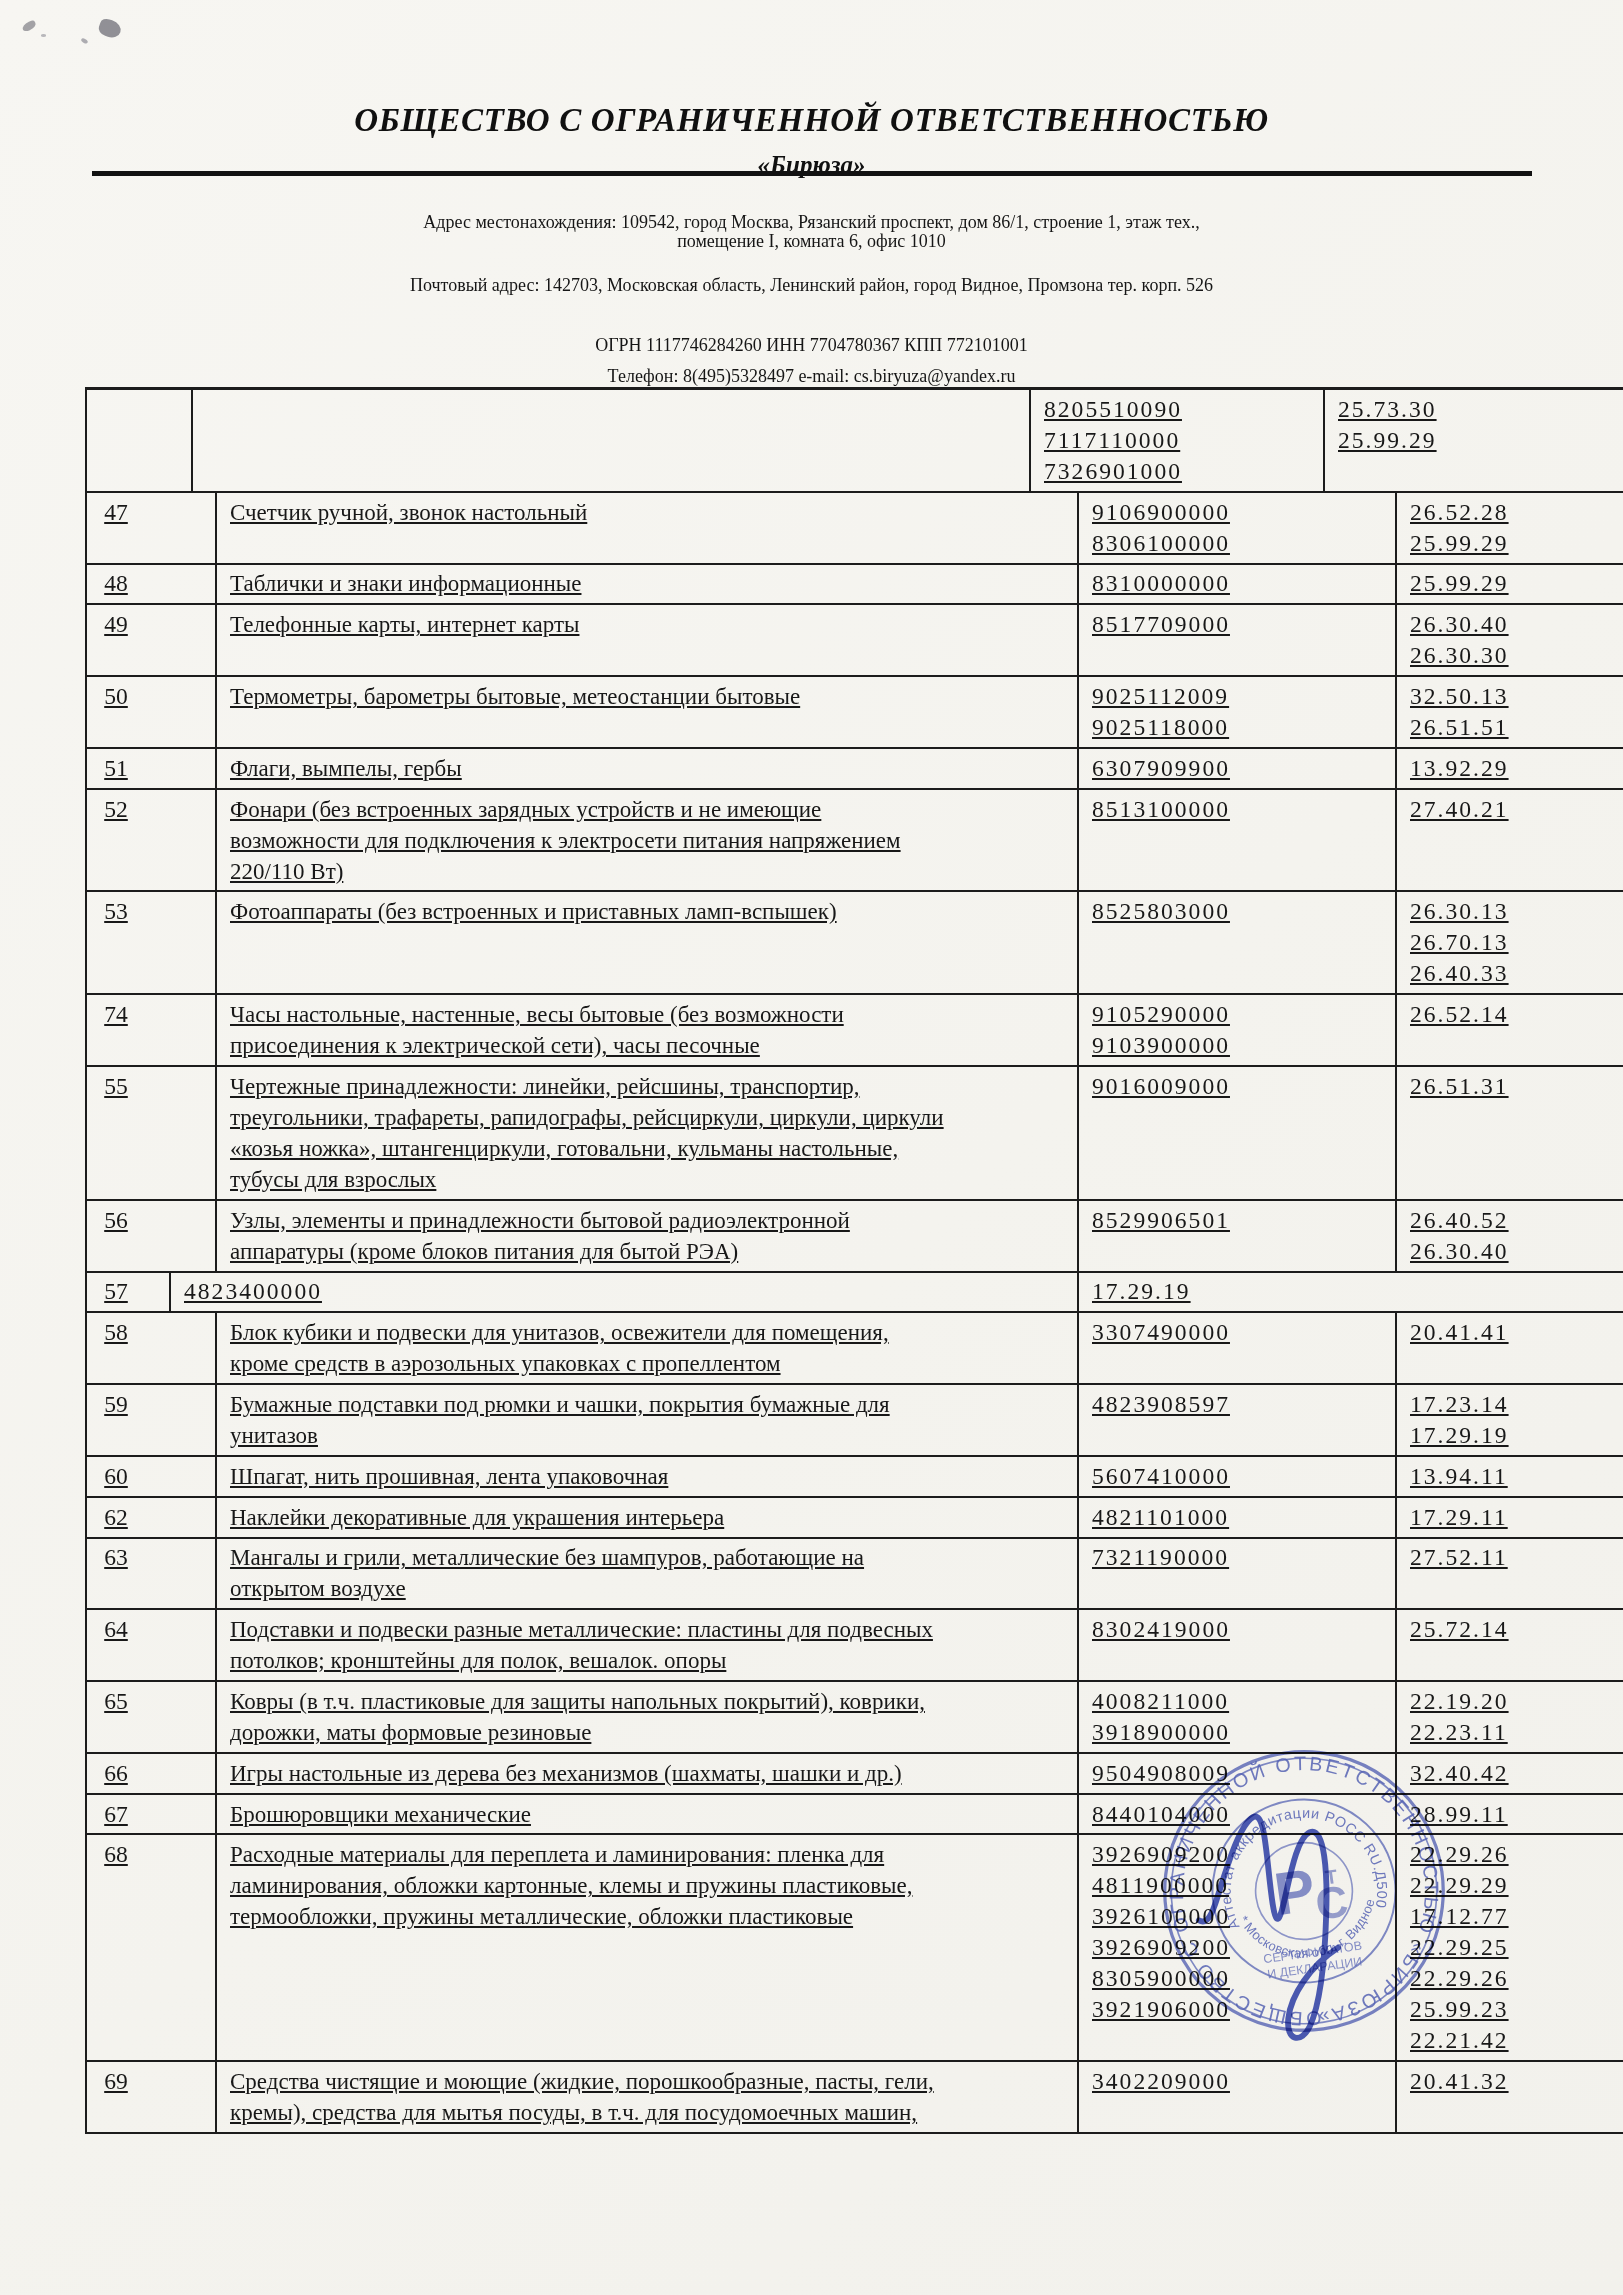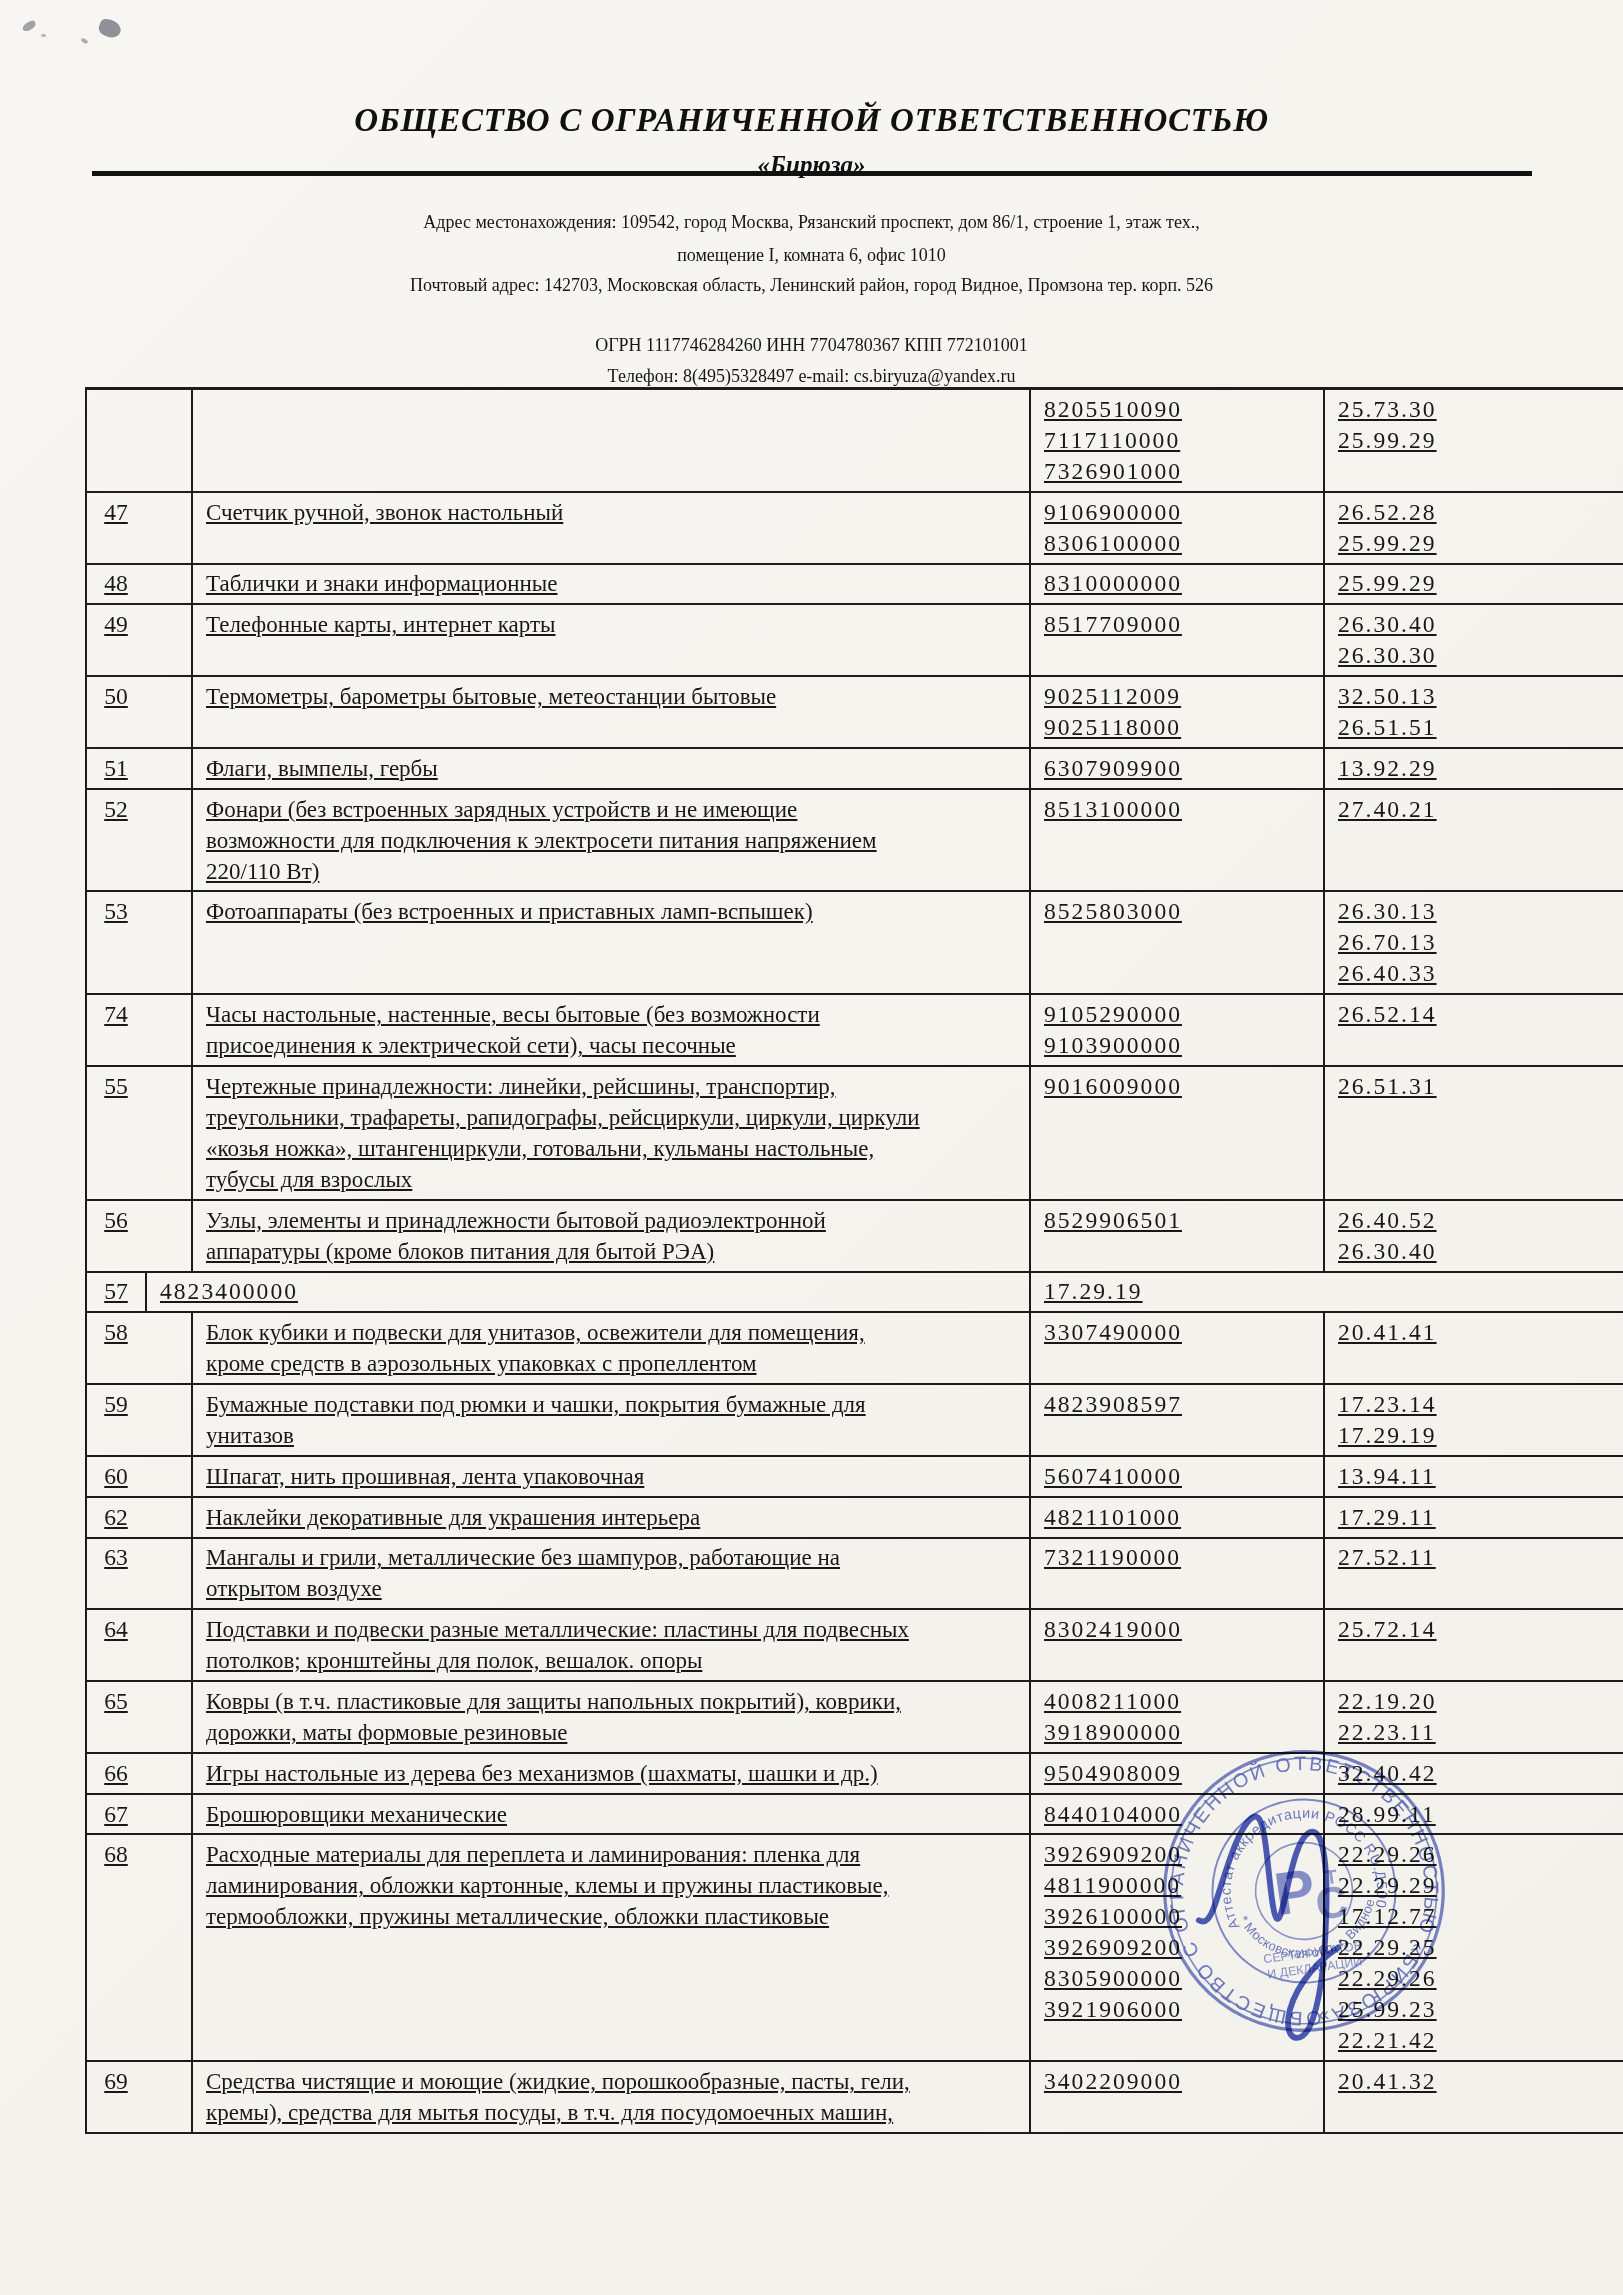--- a/index.html
+++ b/index.html
@@ -17,34 +17,34 @@
   .speck.s2{left:99px;top:19.6px;width:22px;height:17px;background:#77777e;border-radius:40% 60% 55% 45%;transform:rotate(18deg);}
   .speck.s3{left:81px;top:39px;width:7.2px;height:3.9px;background:#9a9aa0;border-radius:50%;transform:rotate(30deg);}
   .speck.s4{left:41px;top:34px;width:5.2px;height:2.6px;background:#a7a7ac;border-radius:50%;}
 
   .hdr{position:absolute;left:0;right:0;text-align:center;white-space:nowrap;margin-top:25px;}
   .title1{top:77px;font-size:33px;font-weight:bold;font-style:italic;letter-spacing:0.7px;color:#101010;}
   .title2{top:126px;font-size:25px;font-weight:bold;font-style:italic;color:#101010;}
   .rule{position:absolute;left:92px;width:1440px;top:171px;height:4.6px;background:#121212;}
   .addr{font-size:18px;color:#161616;}
   .a1{top:187px;}
-  .a2{top:220px;font-family:Liberation Serif, serif;}
+  .a2{top:206px;font-family:Liberation Serif, serif;}
   .a3{top:250px;}
   .ogrn{top:310px;}
   .phone{top:341px;}
 
   
   .tbl{
     position:absolute;left:85px;top:387px;width:1540px;
     border:2px solid #1c1c1c;border-top-width:3.3px;border-bottom-width:2.6px;
     box-sizing:border-box;
     text-decoration:underline;
   }
   .trow{display:grid;grid-template-columns:58px 884px 294px 193px;}
-  .trow + .trow{border-top:2px solid #1c1c1c;}
+  .trow + .trow{border-top:2px solid #1c1c1c;gap:24px;}
   .cell{box-sizing:border-box;padding:3.9px 6.5px 3.9px 0;min-height:34px;}
   .cell.num{text-align:center;font-size:23.6px;padding-right:0;}
   .cell.desc{border-left:2px solid #1c1c1c;padding-left:13px;padding-right:15.7px;margin-left:46px;}
   .cell.code,.cell.okpd{border-left:2px solid #1c1c1c;padding-left:13px;font-size:23.6px;letter-spacing:2px;}
   .ln{line-height:31px;font-size:23px;white-space:nowrap;}
   .code .ln,.okpd .ln,.num .ln{font-size:23.6px;}
 
   
   .stamp{position:absolute;left:1153px;top:1740px;width:302px;height:302px;transform:rotate(-8deg);mix-blend-mode:multiply;}
   .sig{position:absolute;left:1176px;top:1770px;width:209px;height:281px;mix-blend-mode:multiply;}

